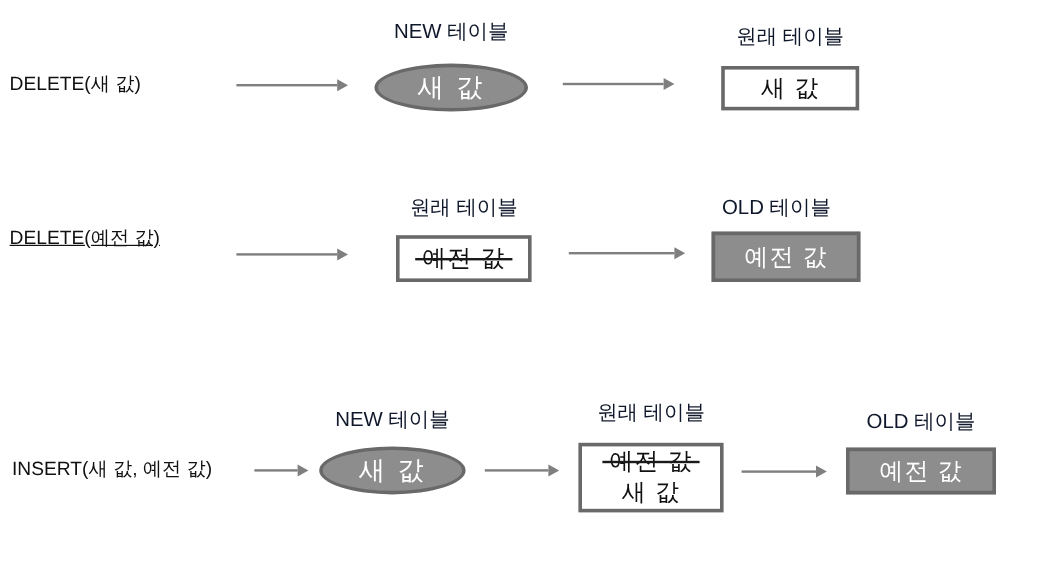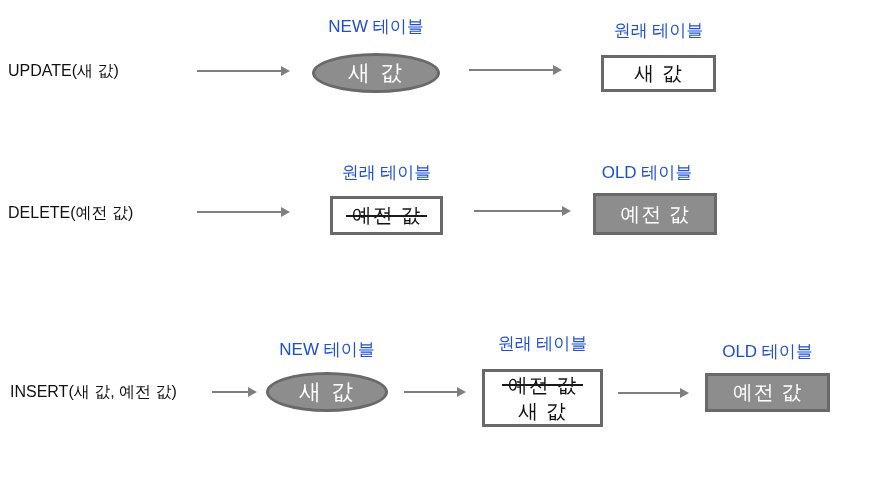--- a/index.html
+++ b/index.html
@@ -21,21 +21,21 @@
   .op-label {
     font-size: 16px;
     line-height: 20px;
     color: #111;
     white-space: nowrap;
   }
 
   .node-title {
     font-size: 17px;
     line-height: 20px;
-    color: #1d4ed8;
+    color: #0f172a;
     text-align: center;
     white-space: nowrap;
   }
 
   
   .arrow {
     position: absolute;
     height: 2px;
     background: #7f7f7f;
   }
@@ -95,39 +95,39 @@
     margin-top: -1px;
     background: #1a1a1a;
   }
   .line { line-height: 26px; }
 </style>
 </head>
 <body>
 
 <div class="canvas">
 
-  <div class="abs op-label" style="left:8px; top:61px;">UPDATE(새 값)</div>
+  <div class="abs op-label" style="left:8px; top:61px;">DELETE(새 값)</div>
 
   <div class="arrow" style="left:197px; top:70px; width:84px;"></div>
 
   <div class="abs node-title" style="left:312px; top:17px; width:128px;">NEW 테이블</div>
 
   <div class="ellipse-node" style="left:312px; top:53px; width:128px; height:40px;">
     <span>새 값</span>
   </div>
 
   <div class="arrow" style="left:469px; top:69px; width:84px;"></div>
 
   <div class="abs node-title" style="left:601px; top:21px; width:115px;">원래 테이블</div>
 
   <div class="rect-node rect-white" style="left:601px; top:55px; width:115px; height:37px;">
     <span>새 값</span>
   </div>
 
-  <div class="abs op-label" style="left:8px; top:203px;">DELETE(예전 값)</div>
+  <div class="abs op-label" style="left:8px; top:189px;text-decoration:underline;">DELETE(예전 값)</div>
 
   <div class="arrow" style="left:197px; top:211px; width:84px;"></div>
 
   <div class="abs node-title" style="left:330px; top:163px; width:113px;">원래 테이블</div>
 
   <div class="rect-node rect-white" style="left:330px; top:196px; width:113px; height:39px;">
     <span class="strike">예전 값</span>
   </div>
 
   <div class="arrow" style="left:474px; top:210px; width:88px;"></div>

